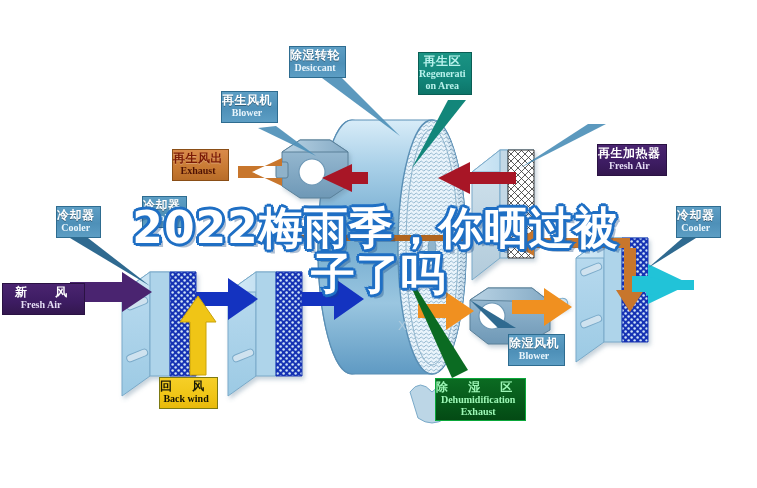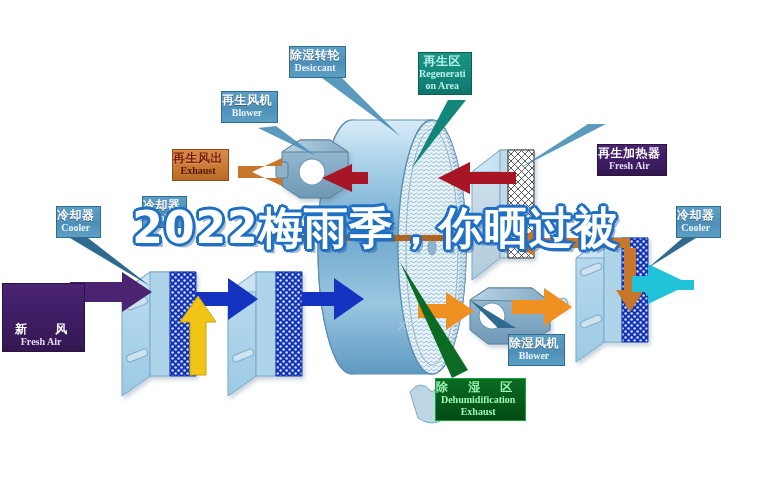--- a/index.html
+++ b/index.html
@@ -102,21 +102,21 @@
 
   
   .sty-yellow {
     background: linear-gradient(180deg,#f6cf27 0%, #f0c516 60%, #e8ba0b 100%);
     border: 1px solid #7d7a12;
   }
   .sty-yellow .cn { color:#1a1a05; letter-spacing: 8px; }
   .sty-yellow .en { color:#111104; }
 
   
-  .sp .cn { letter-spacing: 12px; padding-left: 12px; margin-top: 37px; }
+  .sp .cn { letter-spacing: 12px; padding-left: 12px; }
 
   
   #headline {
     position: absolute;
     left: 0;
     top: 205px;
     width: 757px;
     text-align: center;
     z-index: 60;
     pointer-events: none;
@@ -385,30 +385,35 @@
   <div class="label-box sty-purple" style="left:597px; top:144px;">
     <span class="cn">再生加热器</span>
     <span class="en">Fresh Air</span>
   </div>
 
   <div class="label-box sty-purple sp" style="left:2px; top:283px;">
     <span class="cn">新 风</span>
     <span class="en">Fresh Air</span>
   </div>
 
+  <div class="label-box sty-yellow" style="left:159px; top:377px;">
+    <span class="cn">回 风</span>
+    <span class="en">Back wind</span>
+  </div>
 
   <div class="label-box sty-steel" style="left:508px; top:334px;">
     <span class="cn">除湿风机</span>
     <span class="en">Blower</span>
   </div>
 
   <div class="label-box sty-green" style="left:435px; top:378px;">
     <span class="cn">除 湿 区</span>
     <span class="en">Dehumidification</span>
     <span class="en">Exhaust</span>
   </div>
 
 
   <div id="headline">
     <span class="line line-1">2022梅雨季，你晒过被</span>
+    <span class="line line-2">子了吗</span>
   </div>
 
 </div>
 
 </body></html>

